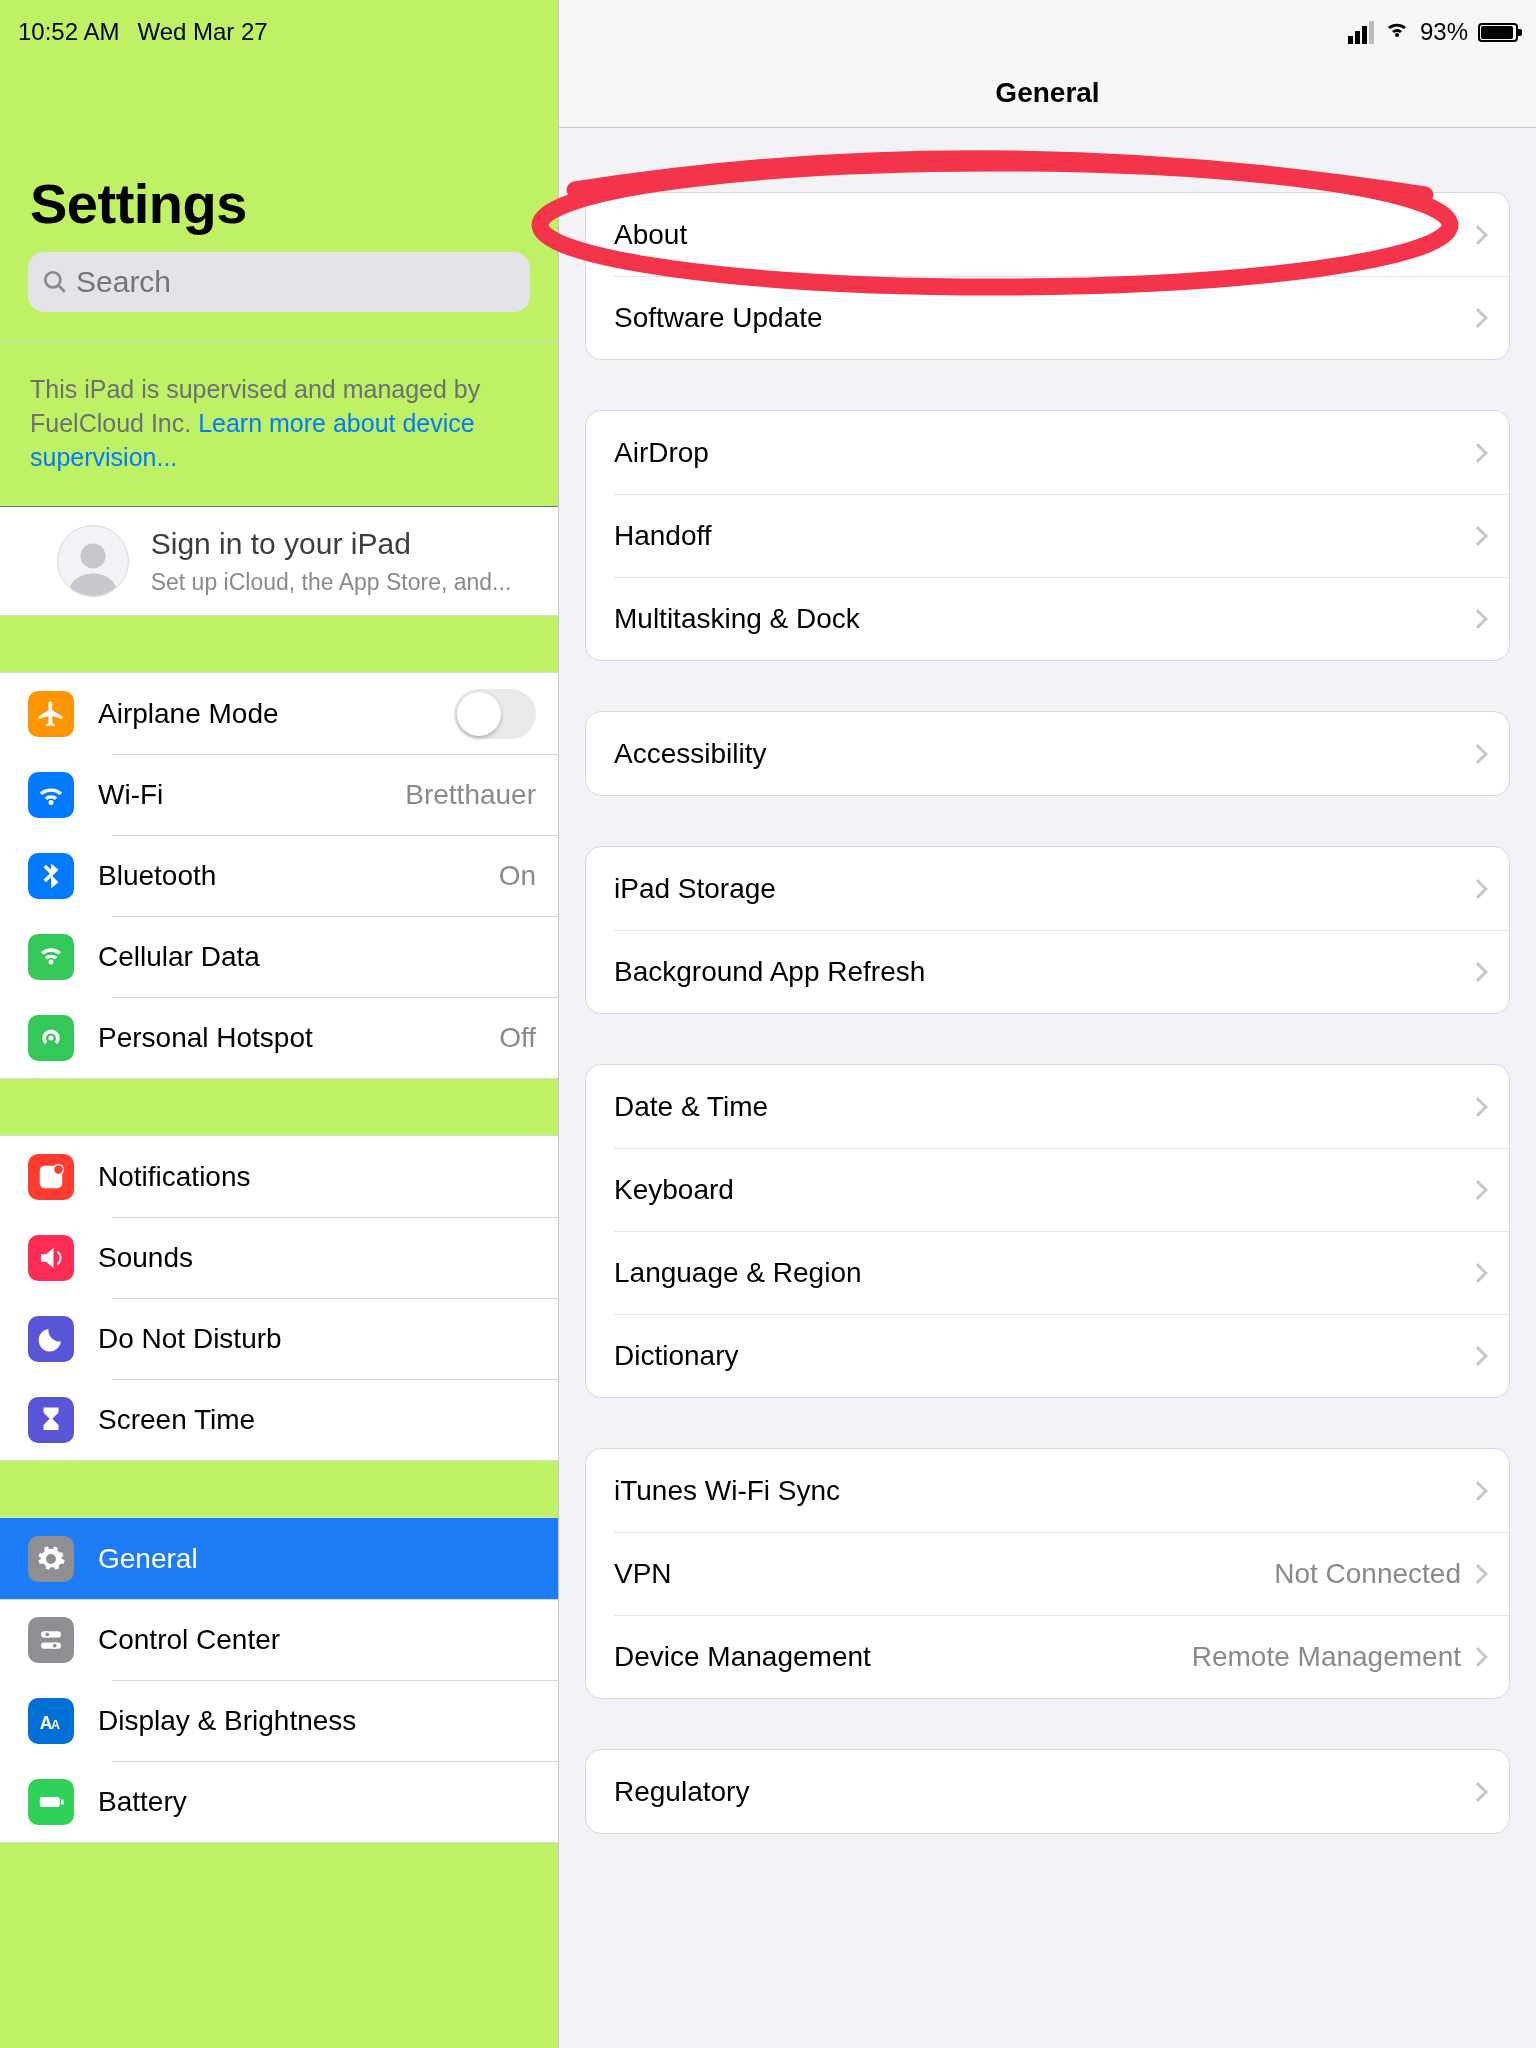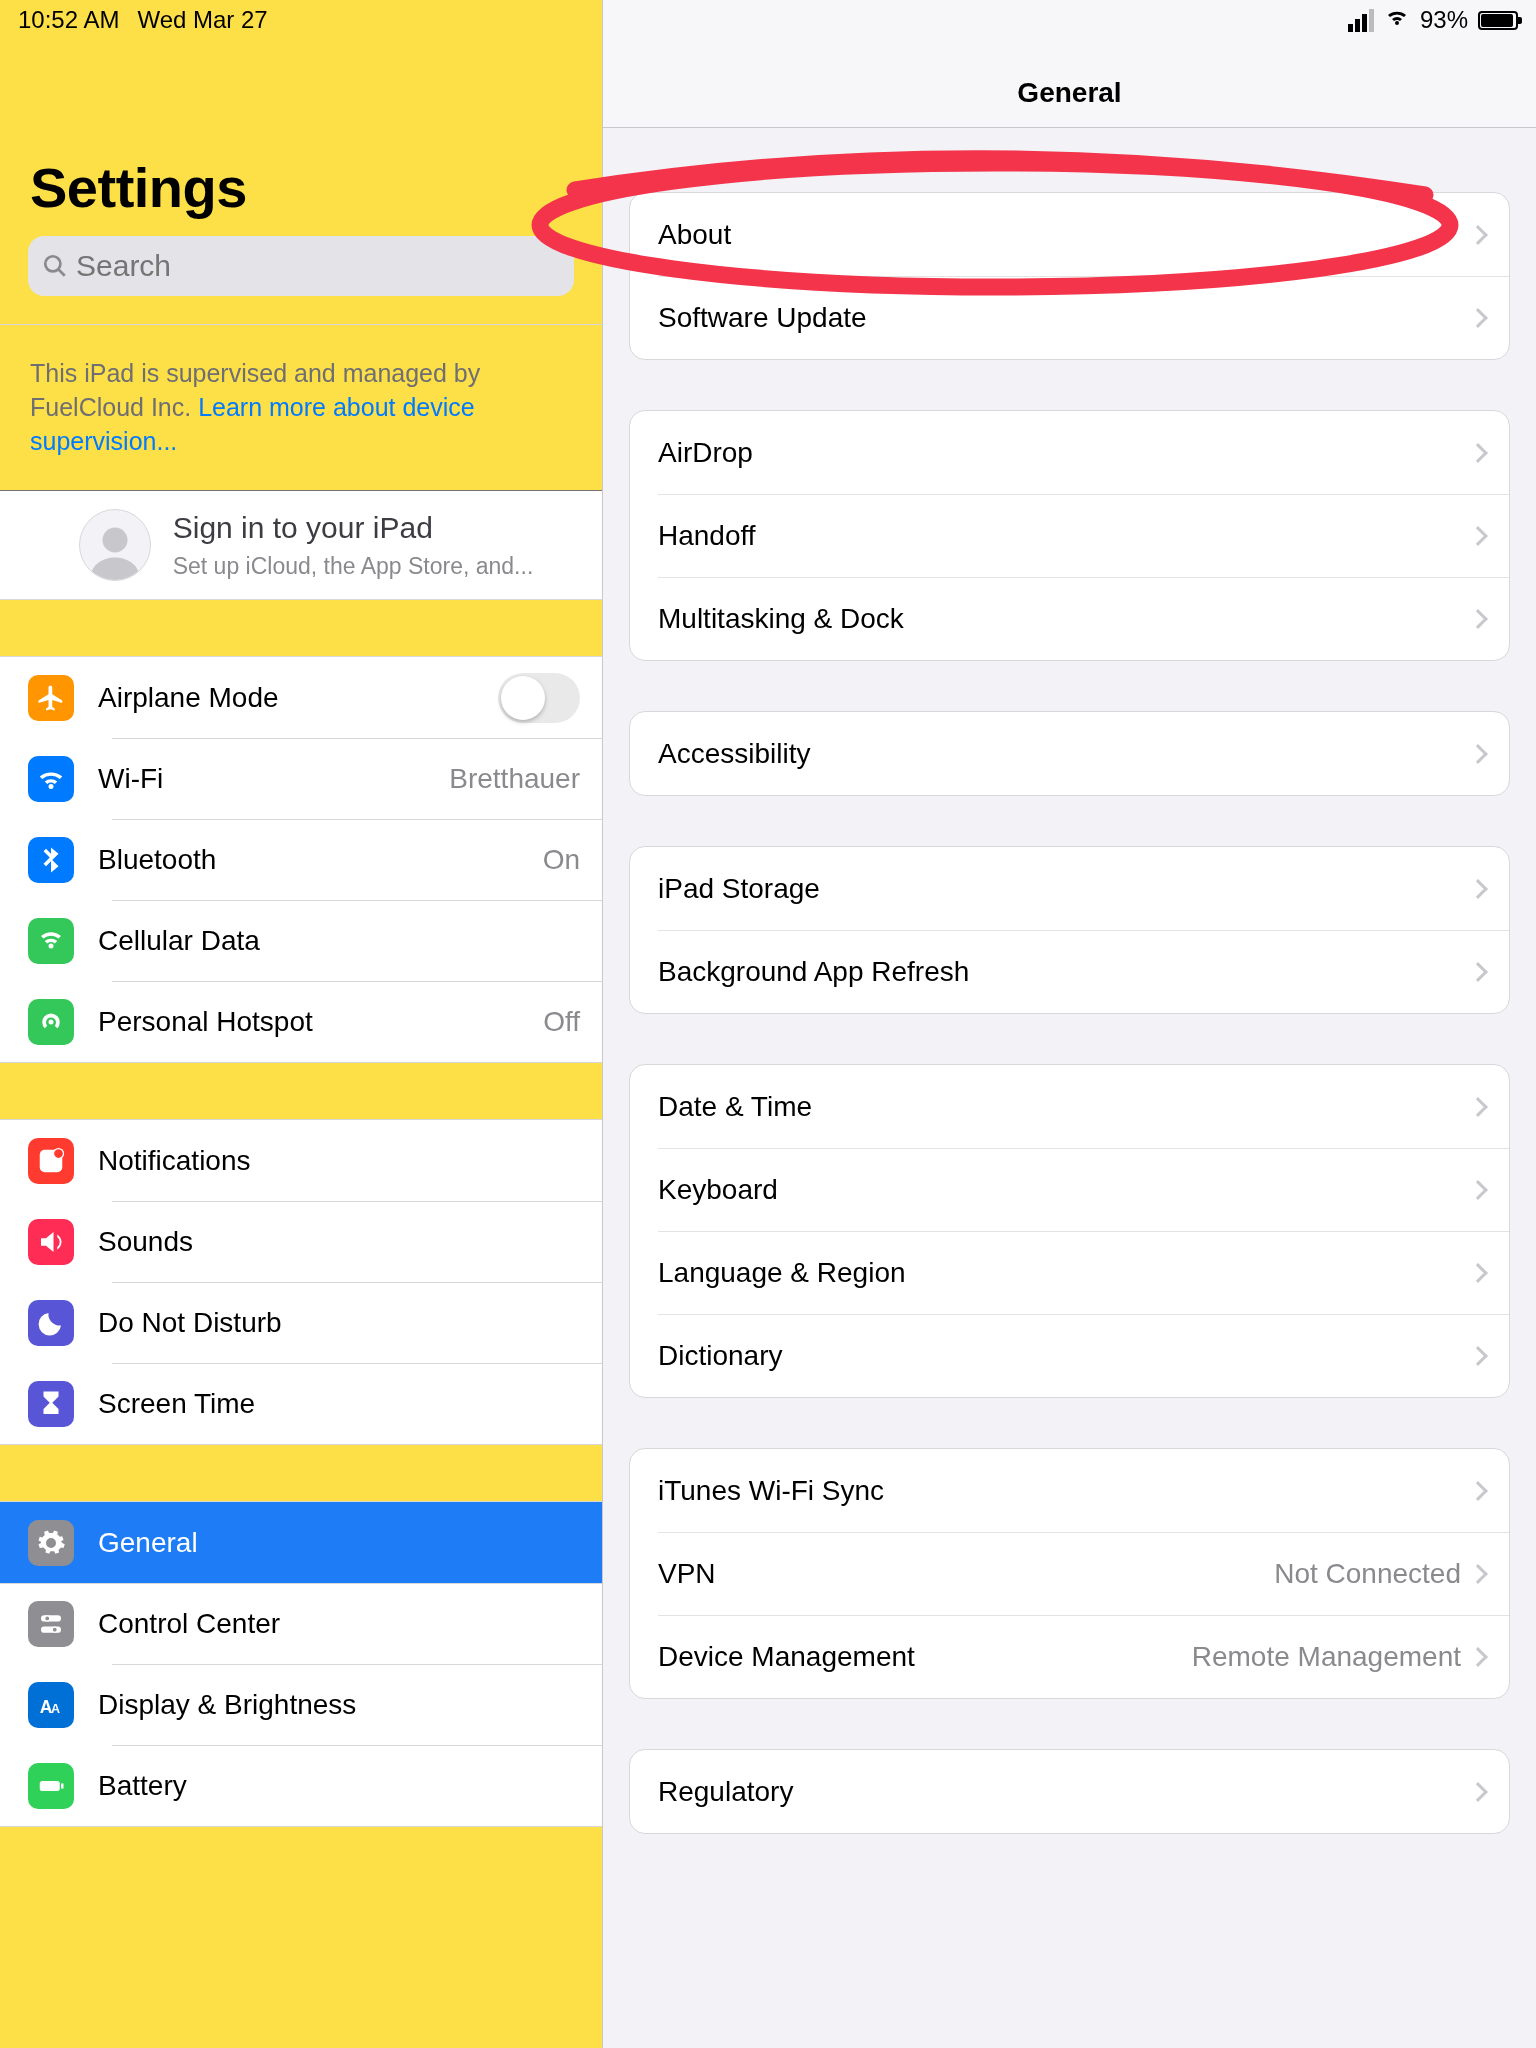--- a/index.html
+++ b/index.html
@@ -1,33 +1,33 @@
 <!DOCTYPE html>
 <html><head>
 <meta charset="utf-8">
 <style>
   * { box-sizing: border-box; margin: 0; padding: 0; }
   html, body { width: 1536px; height: 2048px; font-family: -apple-system, "Helvetica Neue", Helvetica, Arial, sans-serif; background: #f2f2f7; color: #000; overflow: hidden; }
   body { transform-origin: top left; }
 
   
-  .status-bar { position: absolute; top:0; left:0; right:0; height:40px; display:flex; align-items:center; padding: 0 18px; font-size:24px; font-weight:500; }
+  .status-bar { position: absolute; top:12px; left:0; right:0; height:40px; display:flex; align-items:center; padding: 0 18px; font-size:24px; font-weight:500; }
   .status-left { display:flex; gap:18px; }
   .status-right { margin-left:auto; display:flex; align-items:center; gap:10px; font-size:24px; }
   .battery { width:40px; height:19px; border:2px solid #000; border-radius:4px; position:relative; display:inline-block; }
   .battery::after { content:""; position:absolute; right:-6px; top:4px; width:4px; height:7px; background:#000; border-radius:0 2px 2px 0;}
   .battery .fill { position:absolute; left:1px; top:1px; bottom:1px; width:88%; background:#000; border-radius:2px;}
   .signal { display:inline-flex; align-items:flex-end; gap:2px; }
   .signal span { width:5px; background:#000; display:inline-block; }
   .signal span:nth-child(1){height:8px;} .signal span:nth-child(2){height:13px;} .signal span:nth-child(3){height:18px;} .signal span:nth-child(4){height:23px; background:#bbb;}
   .wifi { font-size:22px; }
 
   
   .container { position:absolute; top:0; left:0; right:0; bottom:0; display:flex; }
-  .sidebar { width:603px; background:#fde047; border-right: 1px solid #c7c7cc; display:flex; flex-direction:column; padding-top:60px; overflow:auto; }
+  .sidebar { width:559px; background:#bef264; border-right: 1px solid #c7c7cc; display:flex; flex-direction:column; padding-top:76px; overflow:auto; }
   .detail { flex:1; background:#f2f2f7; display:flex; flex-direction:column; padding-top:0;}
 
   
   .sb-title { font-size:56px; font-weight:700; padding: 95px 30px 12px 30px; letter-spacing:-0.5px;}
   .search { margin: 4px 28px 28px 28px; background:#e3e3e8; border-radius:16px; height:60px; display:flex; align-items:center; padding:0 14px; gap:8px; }
   .search svg { width:26px; height:26px; stroke:#8a8a8e; fill:none; stroke-width:2.5;}
   .search input { border:none; background:transparent; font-size:30px; color:#8a8a8e; outline:none; flex:1; }
 
   .supervision { padding: 32px 30px 32px 30px; font-size:25px; color:#6e6e73; line-height:1.35; border-top:1px solid #d8d8dc; border-bottom:1px solid #737373;}
   .supervision a { color:#007aff; text-decoration:none; }

